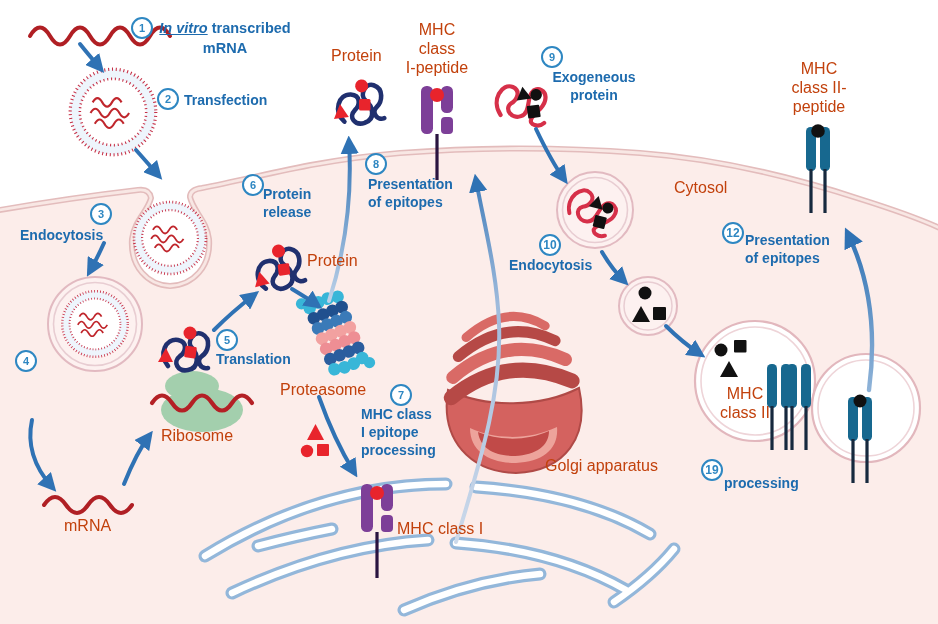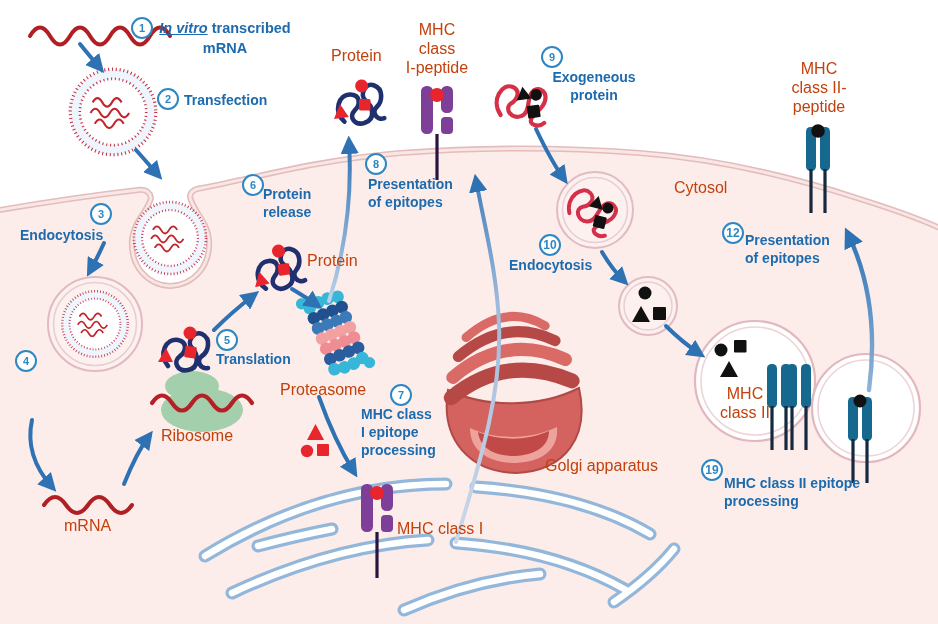--- a/index.html
+++ b/index.html
@@ -284,21 +284,20 @@
 <div class="lbl blue" style="left:368px;top:175px">
   <div>Presentation</div>
       <div>of epitopes</div>
 </div>
 <div class="lbl blue ctr" style="left:546px;top:68px;width:96px">
   <div>Exogeneous</div>
       <div>protein</div>
 </div>
 <div class="lbl blue" style="left:509px;top:256px">Endocytosis</div>
 <div class="lbl blue" style="left:724px;top:474px">
-  <div>MHC class II epitope</div>
       <div>processing</div>
 </div>
 <div class="lbl blue" style="left:745px;top:231px">
   <div>Presentation</div>
       <div>of epitopes</div>
 </div>
 
 <div class="lbl purple" style="left:331px;top:46px">Protein</div>
 <div class="lbl purple ctr" style="left:399px;top:20px;width:76px">
   <div>MHC</div>

